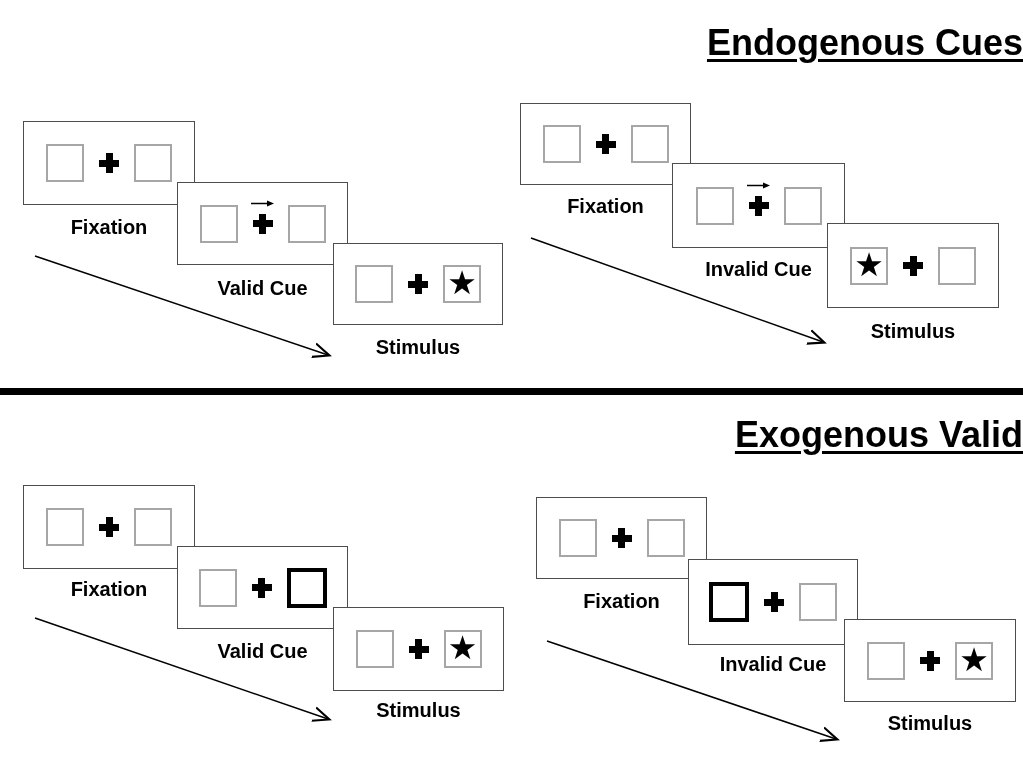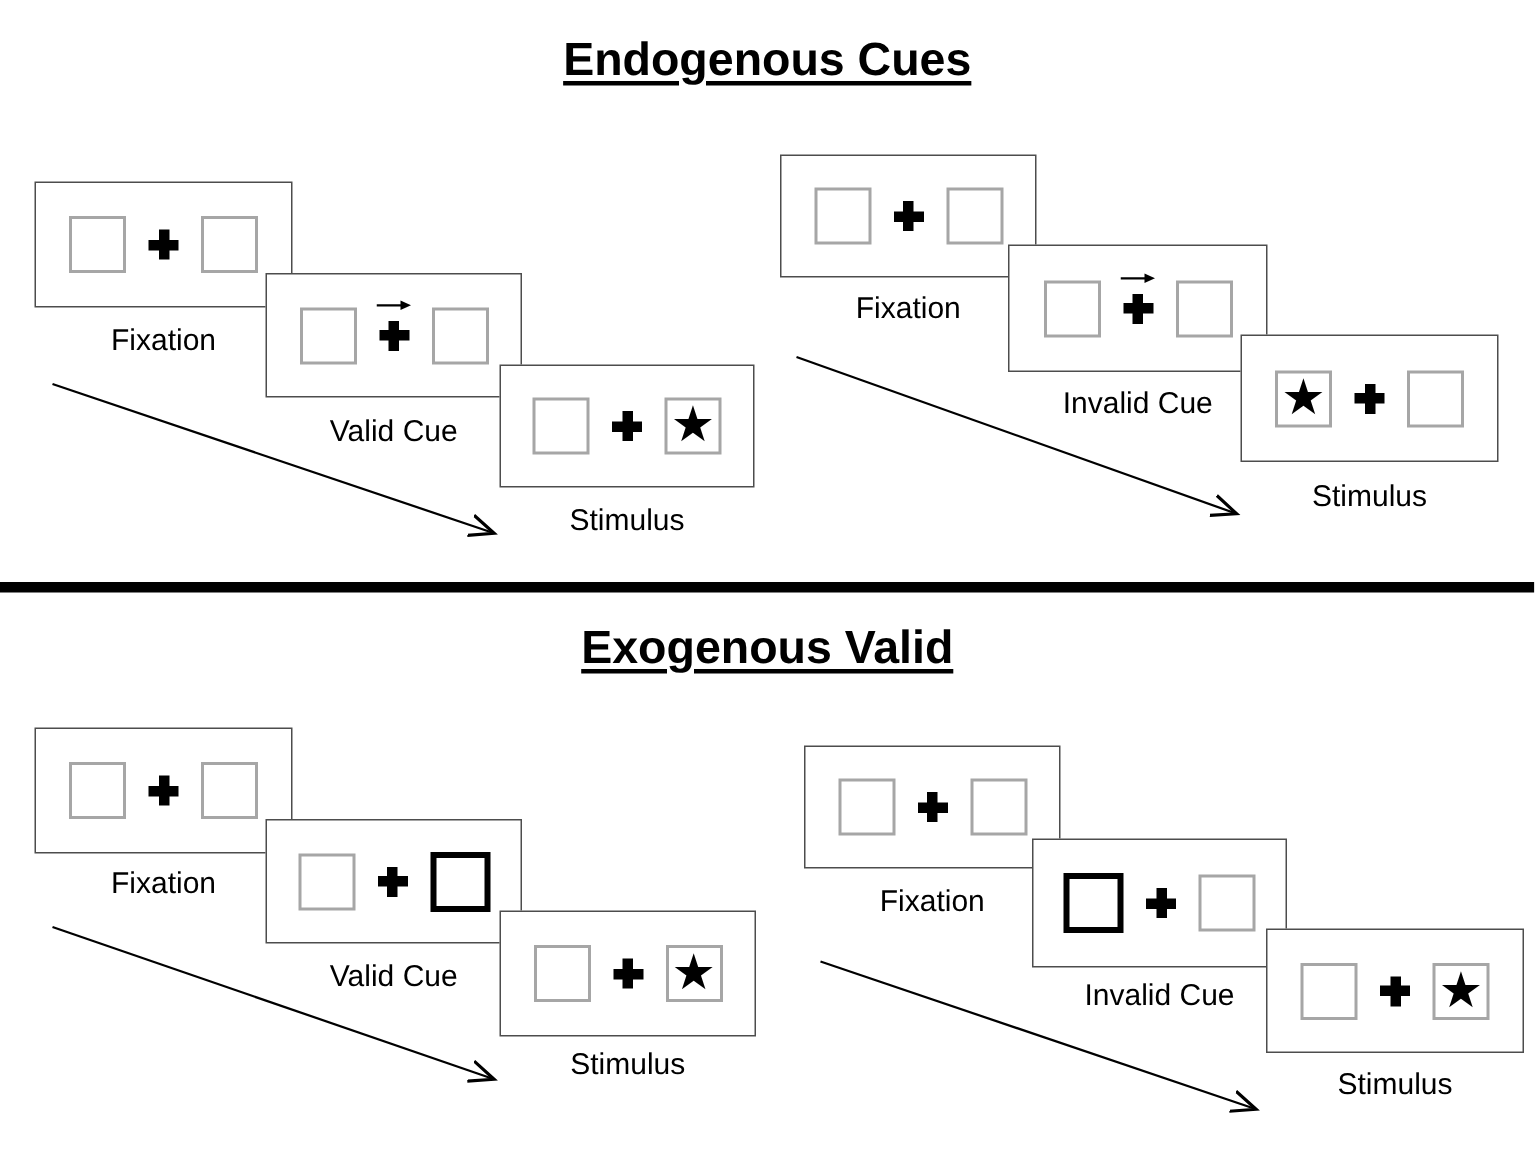--- a/index.html
+++ b/index.html
@@ -12,22 +12,22 @@
     position: relative;
     width: 1023px;
     height: 767px;
     background: #ffffff;
     overflow: hidden;
   }
   .sec-title {
     position: absolute;
     left: 0;
     width: 100%;
-    text-align: center;
-    font-size: 31px;
+    text-align: right;
+    font-size: 36px;
     font-weight: bold;
     color: #000;
     text-decoration: underline;
     text-decoration-thickness: 3px;
     text-underline-offset: 4px;
     letter-spacing: 0px;
   }
   .divider {
     position: absolute;
     left: 0;
@@ -113,21 +113,21 @@
   .star {
     font-size: 33px;
     line-height: 1;
     color: #000;
     margin-top: -3px;
   }
   .flabel {
     position: absolute;
     text-align: center;
     font-size: 20px;
-    font-weight: normal;
+    font-weight: bold;
     color: #000;
     z-index: 3;
     white-space: nowrap;
   }
 </style>
 </head>
 <body>
 
 <div class="canvas">
 

